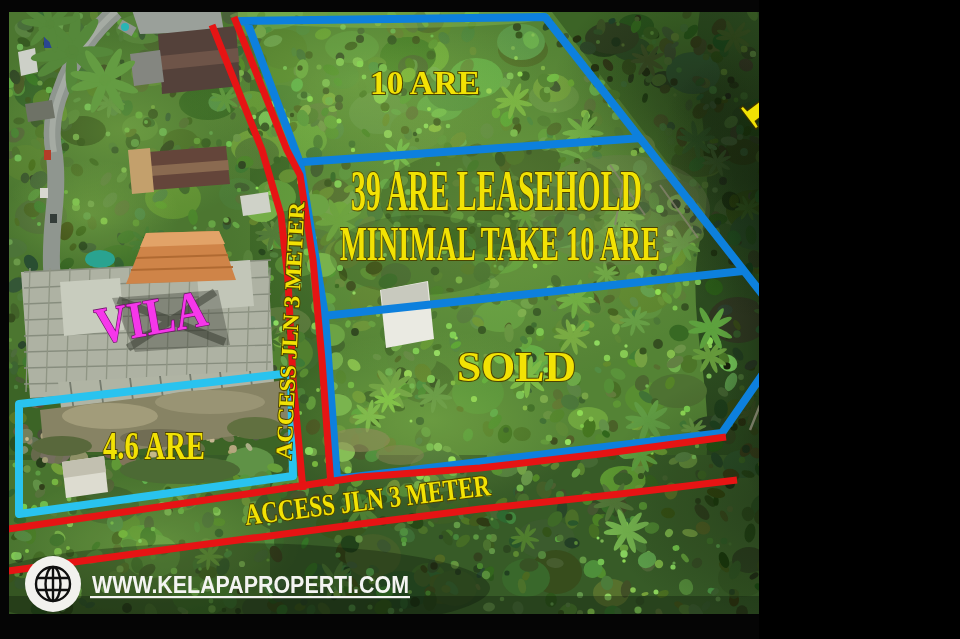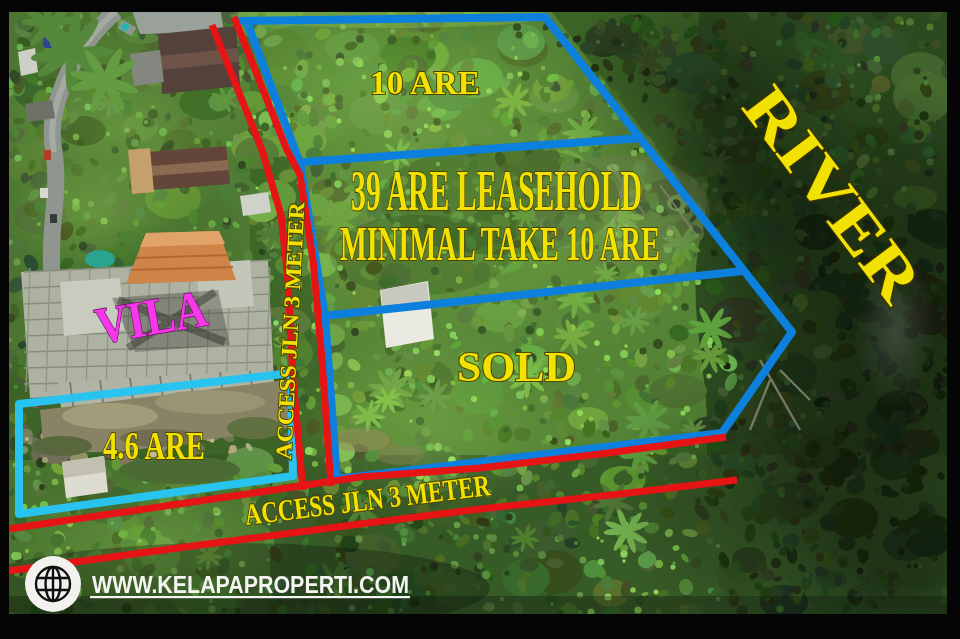--- a/index.html
+++ b/index.html
@@ -1,14 +1,14 @@
 <!DOCTYPE html>
 <html><head><meta charset="utf-8"><style>
 html,body{margin:0;padding:0;background:#000;}
-#stage{position:relative;width:960px;height:639px;overflow:hidden;font-family:"Liberation Sans",sans-serif;}
+#stage{position:relative;width:759px;height:639px;overflow:hidden;font-family:"Liberation Sans",sans-serif;}
 </style></head><body>
 <div id="stage">
 <svg xmlns="http://www.w3.org/2000/svg" width="960" height="639" viewBox="0 0 960 639" style="position:absolute;top:0;left:0">
       <defs>
         <radialGradient id="dk">
           <stop offset="0%" stop-color="rgba(5,11,4,0.62)"></stop>
           <stop offset="70%" stop-color="rgba(5,11,4,0.35)"></stop>
           <stop offset="100%" stop-color="rgba(5,11,4,0)"></stop>
         </radialGradient>
         <radialGradient id="dk2">

